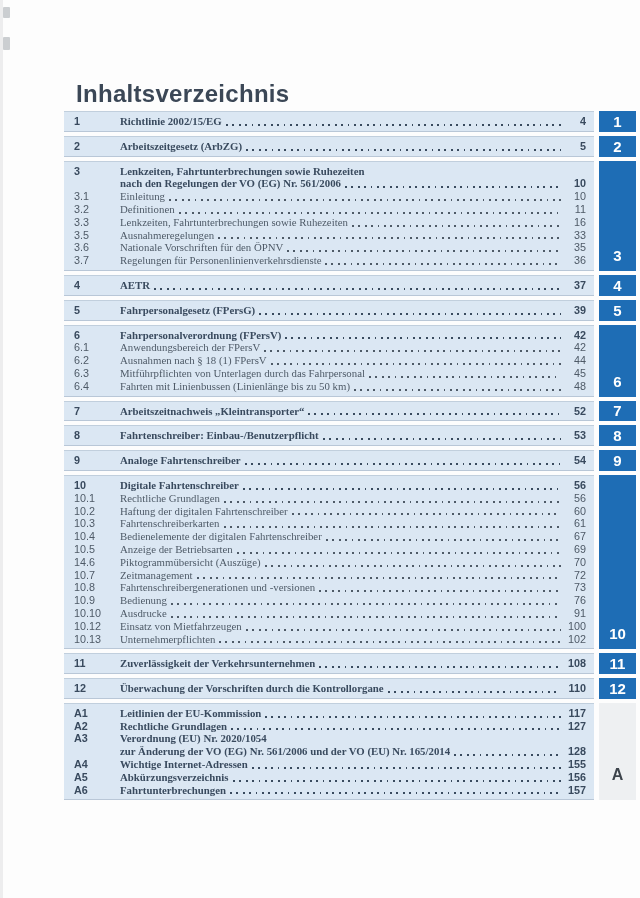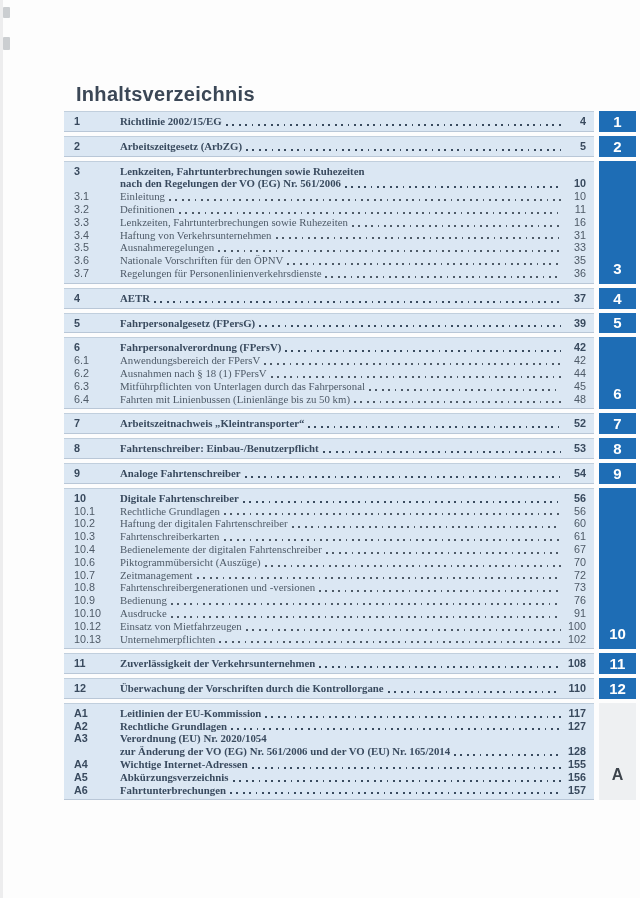--- a/index.html
+++ b/index.html
@@ -19,21 +19,21 @@
     position:relative;
     overflow:hidden;
   }
   .page{position:absolute;inset:0;}
   .scan-edge{position:absolute;left:0;top:0;width:3px;height:100%;background:rgba(140,145,150,.14);}
   .scan-mark{position:absolute;background:#9aa0a5;opacity:.5;border-radius:1px;}
   .m1{left:3px;top:7px;width:7px;height:11px;}
   .m2{left:3px;top:37px;width:7px;height:13px;}
   .content{position:absolute;left:64px;top:84px;width:572px;}
   h1{
-    font-size:20px;line-height:20px;font-weight:700;color:var(--heading);
+    font-size:24px;line-height:20px;font-weight:700;color:var(--heading);
     letter-spacing:.3px;margin:0 0 7px 12px;
   }
   .srow{display:flex;align-items:stretch;margin-bottom:4px;}
   .band{
     flex:1;background:var(--band-bg);
     border-top:1px solid rgba(100,120,145,.22);
     border-bottom:1px solid rgba(100,120,145,.28);
     padding:3px 8px 3px 10px;
   }
   .gap{width:5px;flex:none;}
@@ -117,26 +117,20 @@
               <span class="leader"></span>
               <span class="pg">11</span>
             </div>
             <div class="line sub">
               <span class="num">3.3</span>
               <span class="txt">Lenkzeiten, Fahrtunterbrechungen sowie Ruhezeiten</span>
               <span class="leader"></span>
               <span class="pg">16</span>
             </div>
             <div class="line sub">
-              <span class="num">3.4</span>
-              <span class="txt">Haftung von Verkehrsunternehmen</span>
-              <span class="leader"></span>
-              <span class="pg">31</span>
-            </div>
-            <div class="line sub">
               <span class="num">3.5</span>
               <span class="txt">Ausnahmeregelungen</span>
               <span class="leader"></span>
               <span class="pg">33</span>
             </div>
             <div class="line sub">
               <span class="num">3.6</span>
               <span class="txt">Nationale Vorschriften für den ÖPNV</span>
               <span class="leader"></span>
               <span class="pg">35</span>
@@ -287,21 +281,27 @@
               <span class="leader"></span>
               <span class="pg">61</span>
             </div>
             <div class="line sub">
               <span class="num">10.4</span>
               <span class="txt">Bedienelemente der digitalen Fahrtenschreiber</span>
               <span class="leader"></span>
               <span class="pg">67</span>
             </div>
             <div class="line sub">
-              <span class="num">10.6</span>
+              <span class="num">10.5</span>
+              <span class="txt">Anzeige der Betriebsarten</span>
+              <span class="leader"></span>
+              <span class="pg">69</span>
+            </div>
+            <div class="line sub">
+              <span class="num">14.6</span>
               <span class="txt">Piktogrammübersicht (Auszüge)</span>
               <span class="leader"></span>
               <span class="pg">70</span>
             </div>
             <div class="line sub">
               <span class="num">10.7</span>
               <span class="txt">Zeitmanagement</span>
               <span class="leader"></span>
               <span class="pg">72</span>
             </div>

